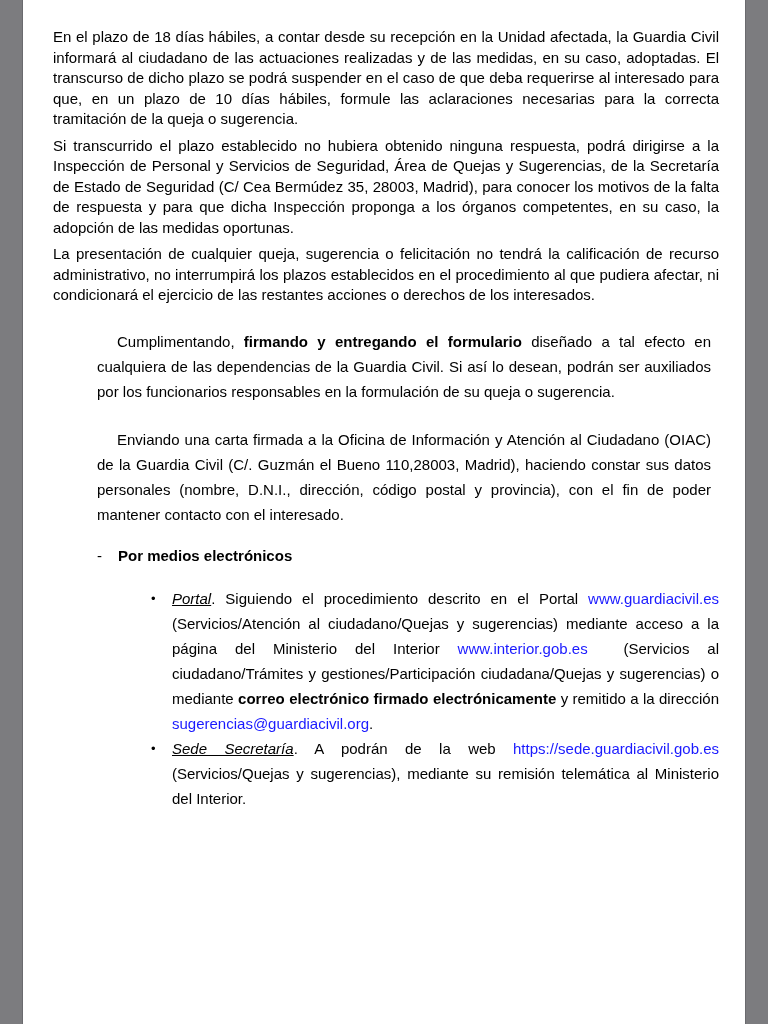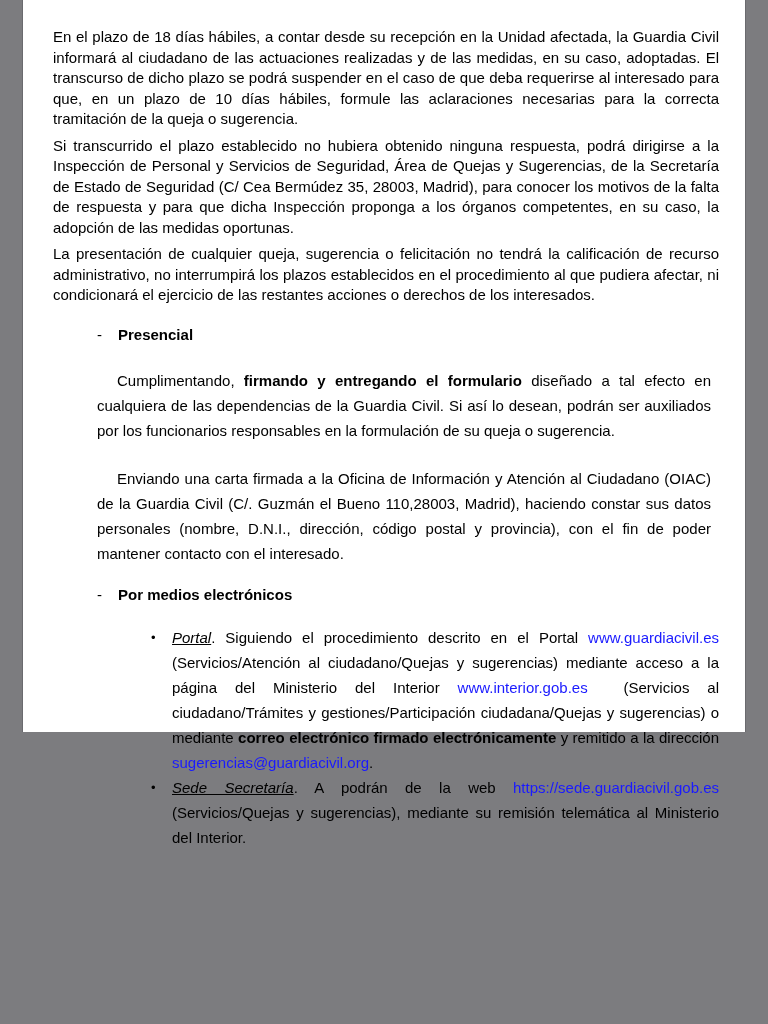--- a/index.html
+++ b/index.html
@@ -3,21 +3,21 @@
 <meta charset="utf-8">
 <style>
   html,body{margin:0;padding:0;}
   body{
     width:768px;height:1024px;overflow:hidden;
     font-family:"Liberation Sans","DejaVu Sans",sans-serif;
     background:#7c7c7f;
   }
   .viewport{position:relative;width:768px;height:1024px;}
   .page{
-    position:absolute;left:22px;top:0;width:724px;height:732px;
+    position:absolute;left:22px;top:0;width:724px;height:1024px;
     background:#ffffff;
     border-left:1px solid #6a6a6e;
     border-right:1px solid #6a6a6e;
     box-sizing:border-box;
   }
   .content{
     padding:27px 26px 0 30px;
     color:#000000;
     font-size:15px;
   }
@@ -60,21 +60,20 @@
 </style>
 </head>
 <body style="background: rgb(124, 124, 127);">
 
 <div class="viewport">
   <div class="page" style="background: rgb(255, 255, 255);">
     <div class="content" style="color: rgb(0, 0, 0);">
         <div class="para"><span class="">En el plazo de 18 días hábiles, a contar desde su recepción en la Unidad afectada, la Guardia Civil informará al ciudadano de las actuaciones realizadas y de las medidas, en su caso, adoptadas. El transcurso de dicho plazo se podrá suspender en el caso de que deba requerirse al interesado para que, en un plazo de 10 días hábiles, formule las aclaraciones necesarias para la correcta tramitación de la queja o sugerencia.</span></div>
         <div class="para"><span class="">Si transcurrido el plazo establecido no hubiera obtenido ninguna respuesta, podrá dirigirse a la Inspección de Personal y Servicios de Seguridad, Área de Quejas y Sugerencias, de la Secretaría de Estado de Seguridad (C/ Cea Bermúdez 35, 28003, Madrid), para conocer los motivos de la falta de respuesta y para que dicha Inspección proponga a los órganos competentes, en su caso, la adopción de las medidas oportunas.</span></div>
         <div class="para"><span class="">La presentación de cualquier queja, sugerencia o felicitación no tendrá la calificación de recurso administrativo, no interrumpirá los plazos establecidos en el procedimiento al que pudiera afectar, ni condicionará el ejercicio de las restantes acciones o derechos de los interesados.</span></div>
-        <div class="sub"><span class="marker">-</span><span class="b ">Presencial</span></div>
         <div class="pind"><span class="">Cumplimentando, </span><span class="b ">firmando y entregando el formulario</span><span class=""> diseñado a tal efecto en cualquiera de las dependencias de la Guardia Civil. Si así lo desean, podrán ser auxiliados por los funcionarios responsables en la formulación de su queja o sugerencia.</span></div>
         <div class="pind"><span class="">Enviando una carta firmada a la Oficina de Información y Atención al Ciudadano (OIAC) de la Guardia Civil (C/. Guzmán el Bueno 110,28003, Madrid), haciendo constar sus datos personales (nombre, D.N.I., dirección, código postal y provincia), con el fin de poder mantener contacto con el interesado.</span></div>
         <div class="sub"><span class="marker">-</span><span class="b ">Por medios electrónicos</span></div>
         <div class="bullet first"><span class="marker">•</span><span class="u">Portal</span><span class="">. Siguiendo el procedimiento descrito en el Portal </span><a class="link">www.guardiacivil.es</a><span class=""> (Servicios/Atención al ciudadano/Quejas y sugerencias) mediante acceso a la página del Ministerio del Interior </span><a class="link">www.interior.gob.es</a><span class="">&nbsp; (Servicios al ciudadano/Trámites y gestiones/Participación ciudadana/Quejas y sugerencias) o mediante </span><span class="b ">correo electrónico firmado electrónicamente</span><span class=""> y remitido a la dirección </span><a class="link">sugerencias@guardiacivil.org</a><span class="">.</span></div>
         <div class="bullet"><span class="marker">•</span><span class="u">Sede Secretaría</span><span class="">. A podrán de la web </span><a class="link">https://sede.guardiacivil.gob.es</a><span class=""> (Servicios/Quejas y sugerencias), mediante su remisión telemática al Ministerio del Interior.</span></div>
       </div>
   </div>
 </div>
 
 </body></html>

